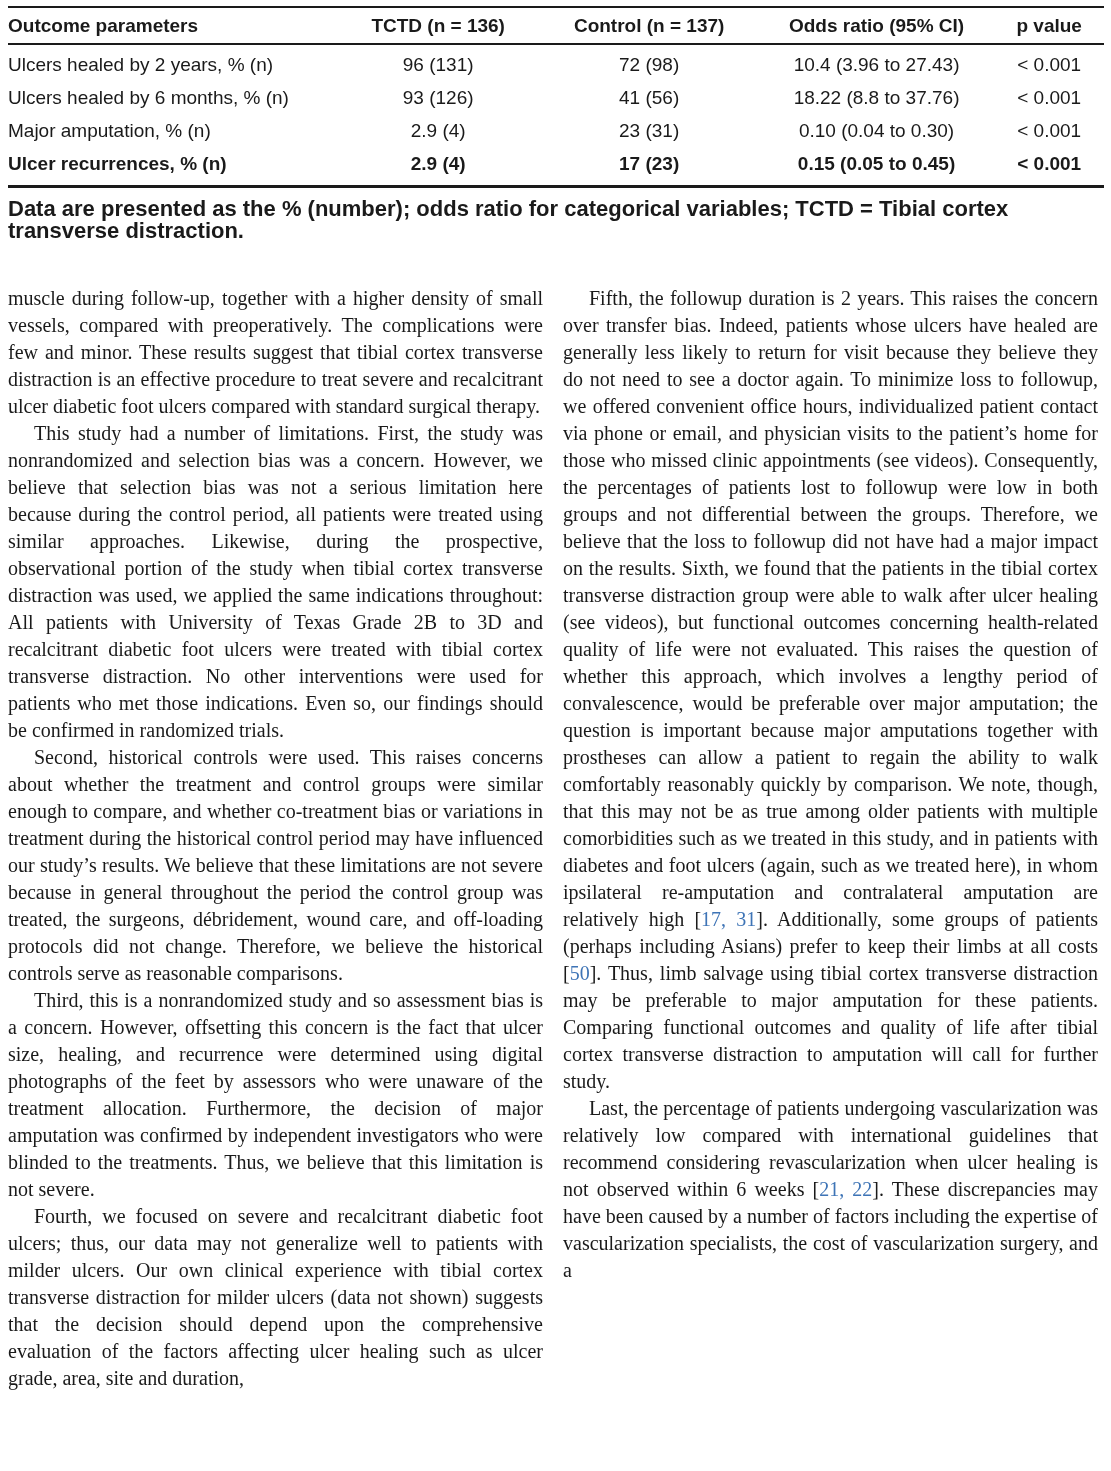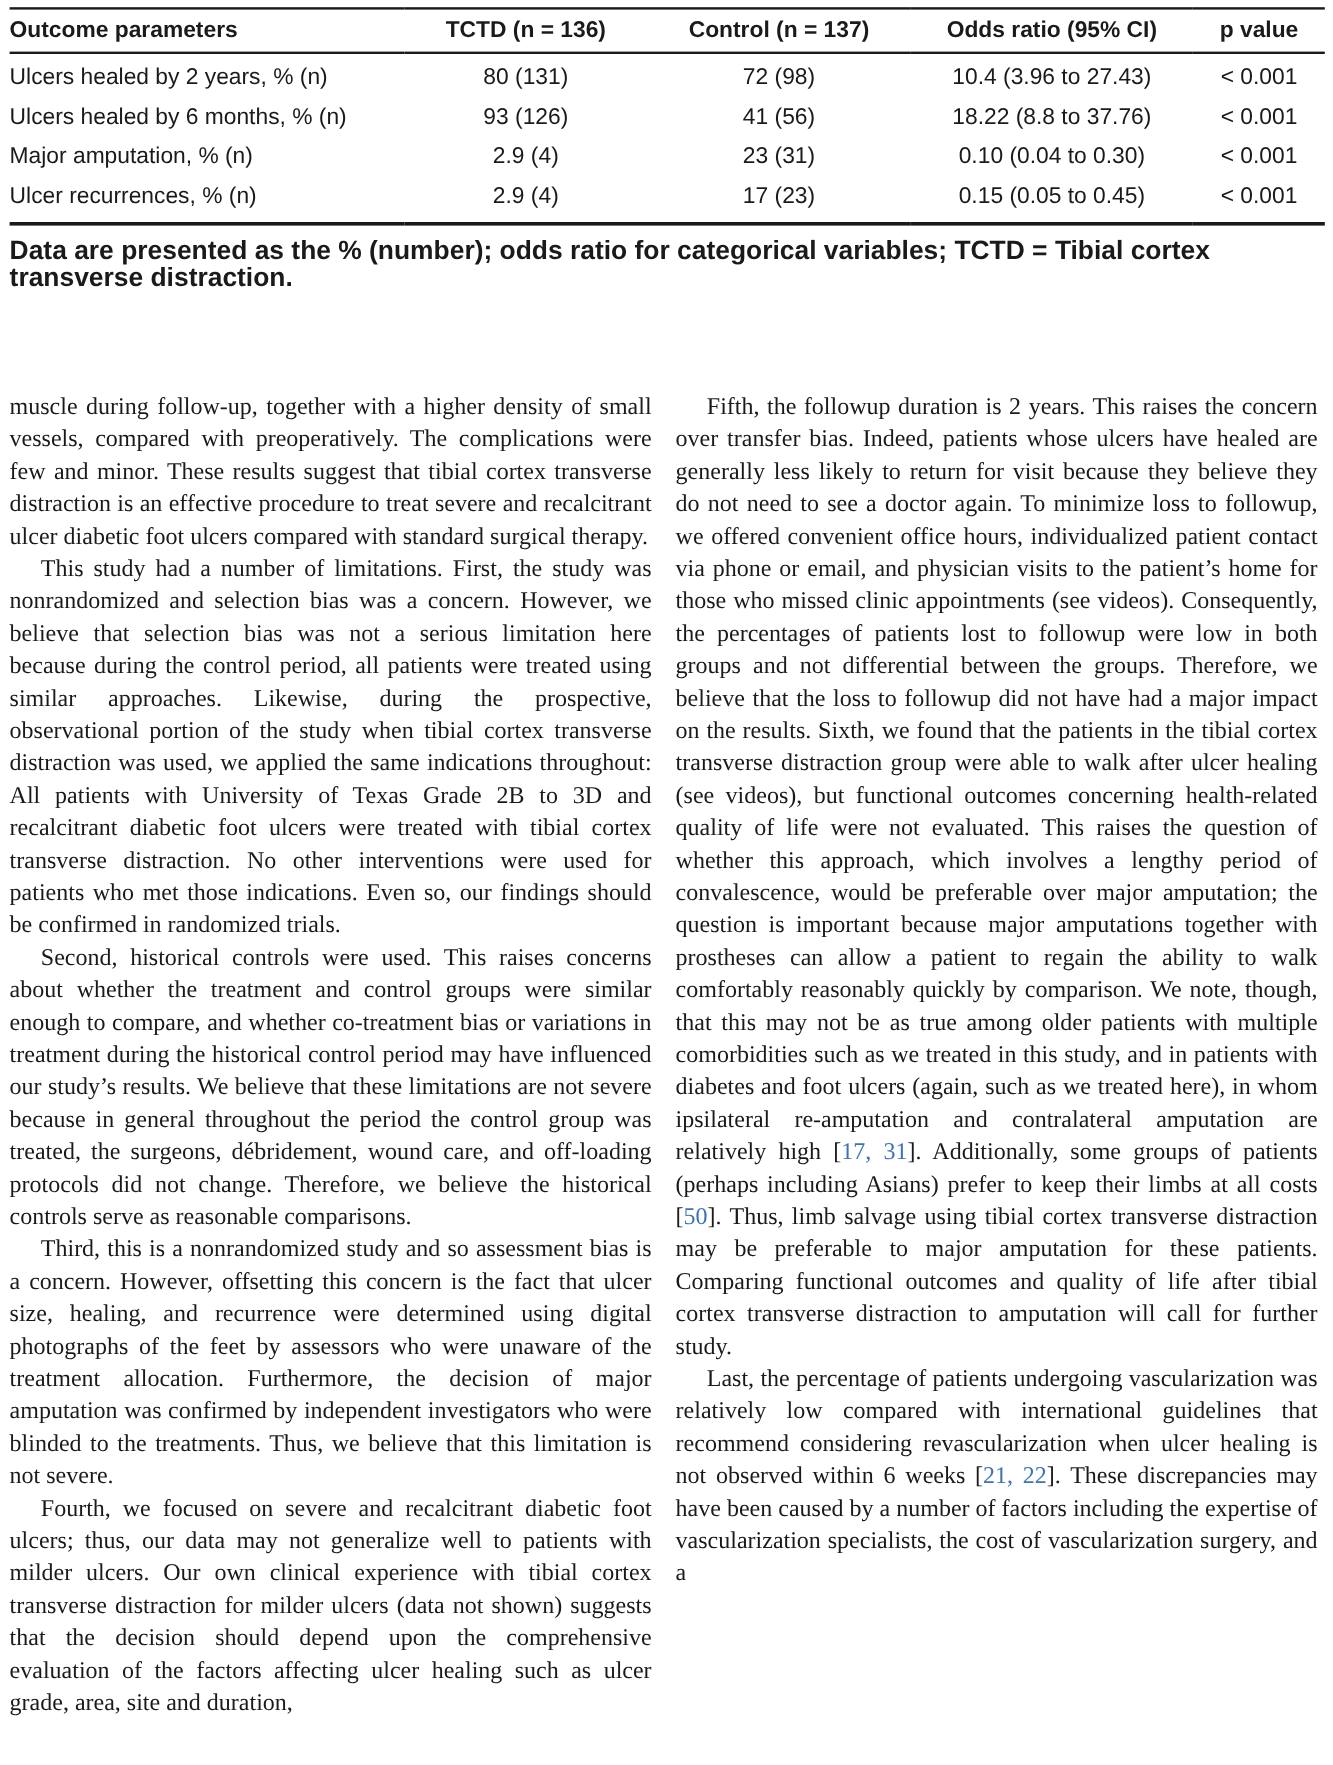--- a/index.html
+++ b/index.html
@@ -23,36 +23,36 @@
     border-bottom: 3px solid var(--rule, #1a1a1a);
     font-family: "Liberation Sans", sans-serif;
     font-size: 19px; color: var(--text, #1a1a1a);
   }
   table.outcomes thead th {
     font-weight: 700; padding: 7px 0 6px 0;
     border-bottom: 2px solid var(--rule, #1a1a1a);
   }
   table.outcomes tbody td { padding: 6px 0 5px 0; }
   table.outcomes tbody tr:first-child td { padding-top: 9px; }
-  table.outcomes tbody tr:last-child td { padding-bottom: 10px; }
+  table.outcomes tbody tr:last-child td { padding-bottom: 10px; font-weight: bold; }
   .al { text-align: left; }
   .ac { text-align: center; }
   .ar { text-align: center; }
   .col-w1 { width: 30%; margin-left: 48px; } .col-w2 { width: 18.5%; } .col-w3 { width: 20%; }
   .col-w4 { width: 21.5%; } .col-w5 { width: 10%; }
   .footnote {
     font-family: "Liberation Sans", sans-serif;
     font-size: 22px; line-height: 22px; margin-top: 10px;
     color: var(--text, #1a1a1a);
     font-weight: bold;
   }
 
   
   .columns {
-    display: flex; gap: 20px; margin-top: 84px;
+    display: flex; gap: 20px; margin-top: 43px;
     font-family: "Liberation Serif", serif;
     font-size: 20px; line-height: 27px;
     color: var(--text, #1a1a1a);
     text-align: justify;
   }
   .textcol { width: 535px; }
   .textcol p.para { margin: 0; text-indent: 26px; }
   .textcol p.para.no-indent { text-indent: 0; }
   .cite { color: var(--link, #3e74b6); cursor: pointer; }
 </style>
@@ -68,21 +68,21 @@
           <th class="al col-w1">Outcome parameters</th>
           <th class="ac col-w2">TCTD (n = 136)</th>
           <th class="ac col-w3">Control (n = 137)</th>
           <th class="ac col-w4">Odds ratio (95% CI)</th>
           <th class="ar col-w5">p value</th>
         </tr>
     </thead>
     <tbody id="outcomes-body">
         <tr>
           <td class="al">Ulcers healed by 2 years, % (n)</td>
-          <td class="ac">80 (131)</td>
+          <td class="ac">96 (131)</td>
           <td class="ac">72 (98)</td>
           <td class="ac">10.4 (3.96 to 27.43)</td>
           <td class="ar">&lt; 0.001</td>
         </tr>
         <tr>
           <td class="al">Ulcers healed by 6 months, % (n)</td>
           <td class="ac">93 (126)</td>
           <td class="ac">41 (56)</td>
           <td class="ac">18.22 (8.8 to 37.76)</td>
           <td class="ar">&lt; 0.001</td>

